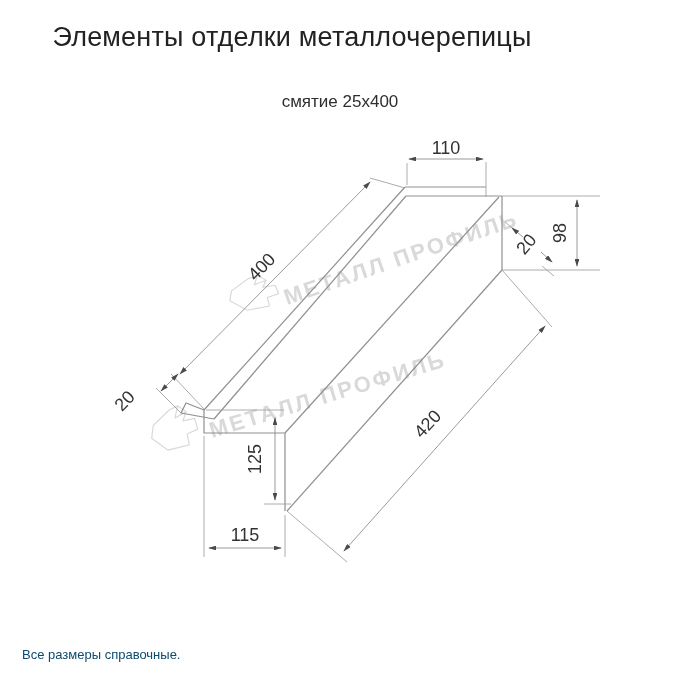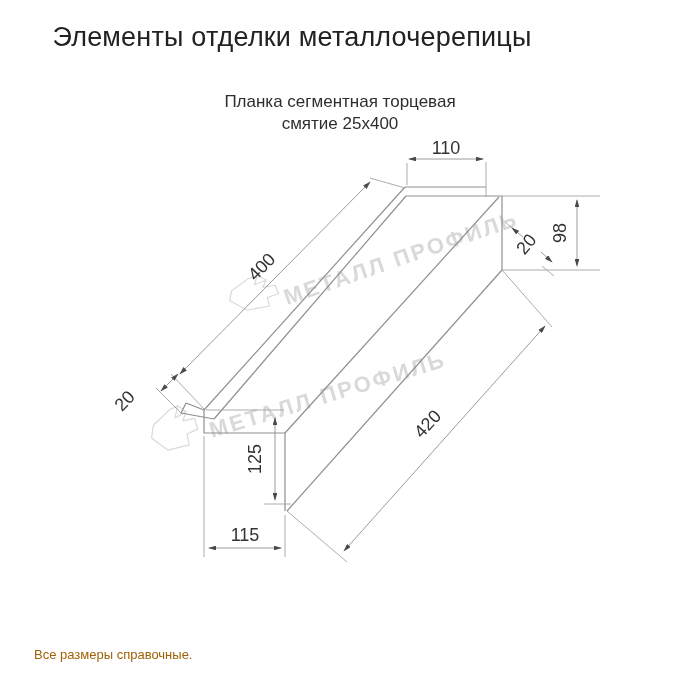--- a/index.html
+++ b/index.html
@@ -3,37 +3,36 @@
 <meta charset="utf-8">
 <style>
   html,body{margin:0;padding:0;background:#ffffff;}
   body{width:700px;height:700px;position:relative;overflow:hidden;
        font-family:"Liberation Sans", sans-serif;}
   .page-title{position:absolute;top:22px;left:0;width:584px;text-align:center;
        font-size:27px;color:#222;letter-spacing:.2px;}
   .subtitle{position:absolute;top:91px;left:0;width:680px;text-align:center;
        font-size:17px;color:#2e2e2e;line-height:22px;}
   .drawing-svg{position:absolute;top:0;left:0;}
-  .footer{position:absolute;left:34px;top:645px;font-size:13px;color:#a16207;
+  .footer{position:absolute;left:22px;top:645px;font-size:13px;color:#0c4a6e;
        line-height:19.5px;}
   .obj{stroke:#8f8f8f;stroke-width:1.2;fill:none;stroke-linejoin:round;}
   .ext{stroke:#a3a3a3;stroke-width:0.9;fill:none;}
   .dim{stroke:#8f8f8f;stroke-width:0.9;fill:none;}
   .dimtxt{fill:#333;font-size:18px;font-family:"Liberation Sans",sans-serif;}
   .wm-text{fill:#d9d9d9;font-size:22px;font-weight:bold;letter-spacing:2.5px;
        font-family:"Liberation Sans",sans-serif;}
   .wm-logo{stroke:#d9d9d9;stroke-width:2.2;fill:none;stroke-linejoin:round;}
 </style>
 </head>
 <body>
 
 <div class="page-title">Элементы отделки металлочерепицы</div>
 
 <div class="subtitle">
-  <div>Планка сегментная торцевая</div>
   <div>смятие 25х400</div>
 </div>
 
 <svg class="drawing-svg" width="700" height="700" viewBox="0 0 700 700">
   <defs>
     <marker id="ar" viewBox="0 0 10 6" refX="9" refY="3" markerWidth="9" markerHeight="5.4" orient="auto-start-reverse">
       <path d="M0,0 L10,3 L0,6 Z" fill="#4a4a4a"></path>
     </marker>
   </defs>
 

